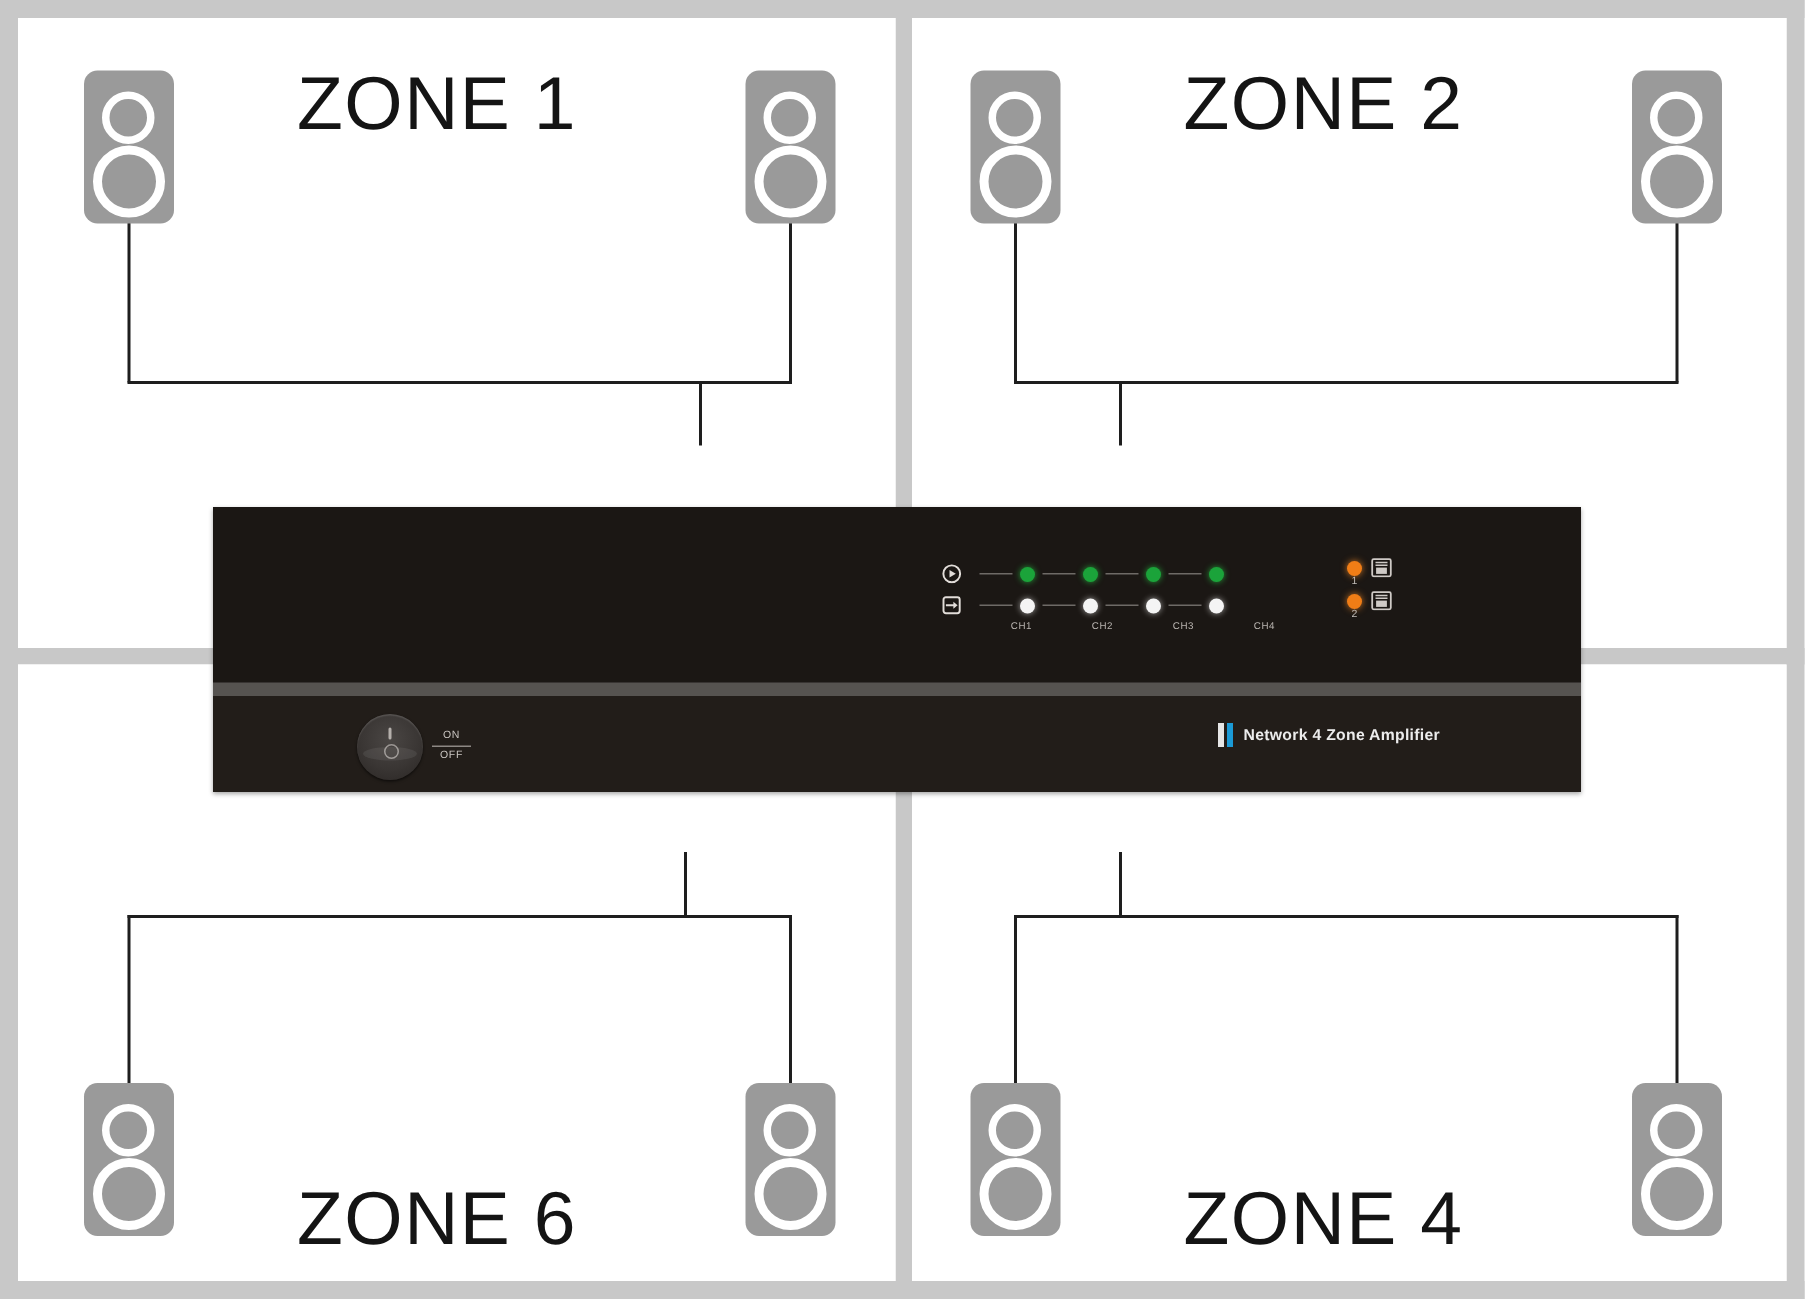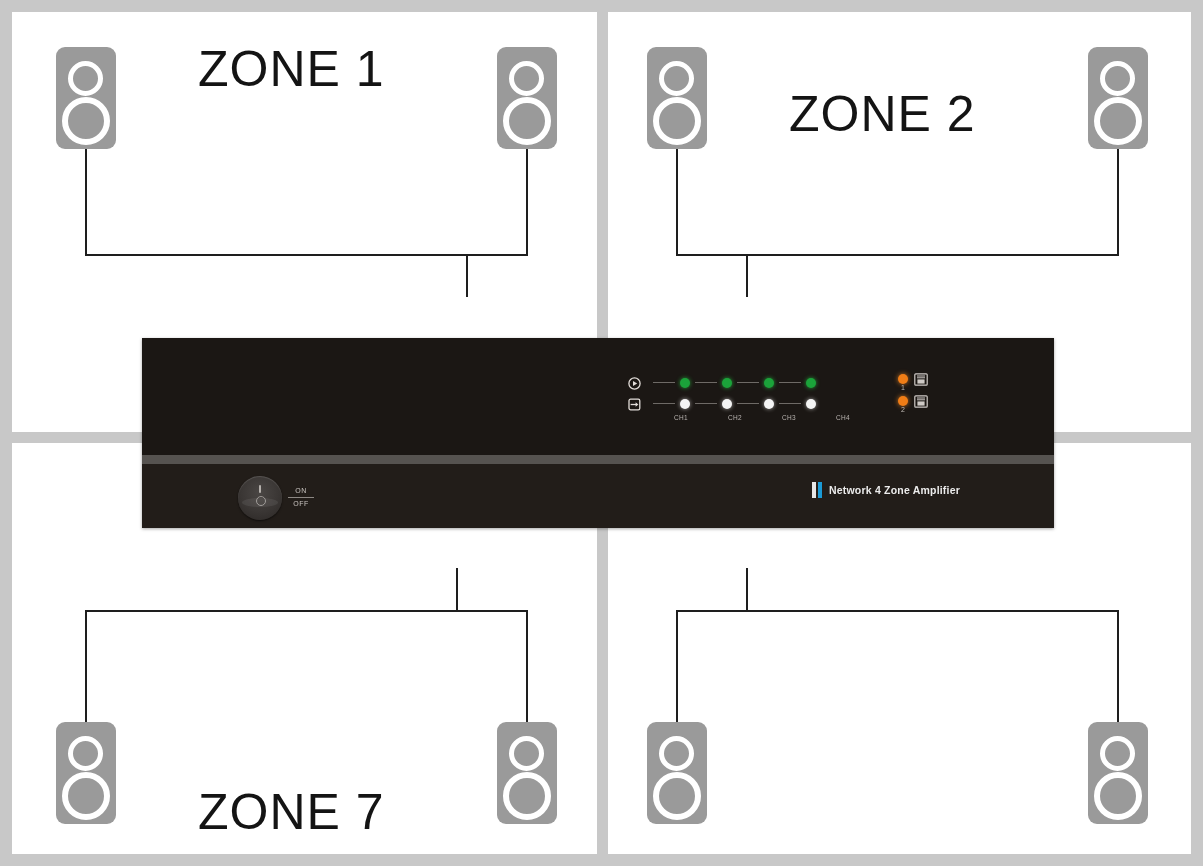--- a/index.html
+++ b/index.html
@@ -103,52 +103,53 @@
 
   <div class="speaker" style="left:56px;top:47px;">
     <div class="spk-ring spk-tweeter"></div>
     <div class="spk-ring spk-woofer"></div>
   </div>
   <div class="speaker" style="left:497px;top:47px;">
     <div class="spk-ring spk-tweeter"></div>
     <div class="spk-ring spk-woofer"></div>
   </div>
 
-  <div class="zone-title" style="left:789px;top:40px;margin-top:45px;">ZONE 2</div>
+  <div class="zone-title" style="left:789px;top:40px;">ZONE 2</div>
 
   <div class="wire wire-v" style="left:676px;top:148px;height:107px;"></div>
   <div class="wire wire-h" style="left:676px;top:254px;width:443px;"></div>
   <div class="wire wire-v" style="left:1117px;top:148px;height:107px;"></div>
   <div class="wire wire-v" style="left:746px;top:254px;height:43px;"></div>
 
   <div class="speaker" style="left:647px;top:47px;">
     <div class="spk-ring spk-tweeter"></div>
     <div class="spk-ring spk-woofer"></div>
   </div>
   <div class="speaker" style="left:1088px;top:47px;">
     <div class="spk-ring spk-tweeter"></div>
     <div class="spk-ring spk-woofer"></div>
   </div>
 
-  <div class="zone-title" style="left:198px;top:783px;">ZONE 7</div>
+  <div class="zone-title" style="left:198px;top:783px;">ZONE 6</div>
 
   <div class="wire wire-v" style="left:456px;top:568px;height:43px;"></div>
   <div class="wire wire-h" style="left:85px;top:610px;width:443px;"></div>
   <div class="wire wire-v" style="left:85px;top:610px;height:113px;"></div>
   <div class="wire wire-v" style="left:526px;top:610px;height:113px;"></div>
 
   <div class="speaker" style="left:56px;top:722px;">
     <div class="spk-ring spk-tweeter"></div>
     <div class="spk-ring spk-woofer"></div>
   </div>
   <div class="speaker" style="left:497px;top:722px;">
     <div class="spk-ring spk-tweeter"></div>
     <div class="spk-ring spk-woofer"></div>
   </div>
 
+  <div class="zone-title" style="left:789px;top:783px;">ZONE 4</div>
 
   <div class="wire wire-v" style="left:746px;top:568px;height:43px;"></div>
   <div class="wire wire-h" style="left:676px;top:610px;width:443px;"></div>
   <div class="wire wire-v" style="left:676px;top:610px;height:113px;"></div>
   <div class="wire wire-v" style="left:1117px;top:610px;height:113px;"></div>
 
   <div class="speaker" style="left:647px;top:722px;">
     <div class="spk-ring spk-tweeter"></div>
     <div class="spk-ring spk-woofer"></div>
   </div>

